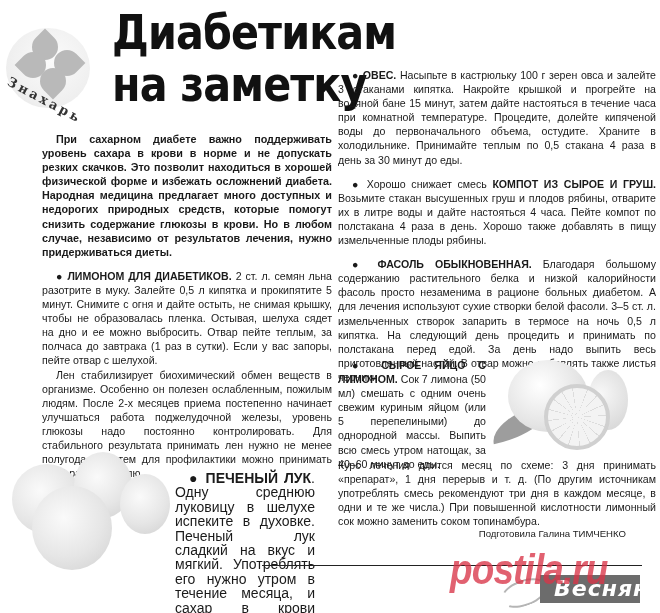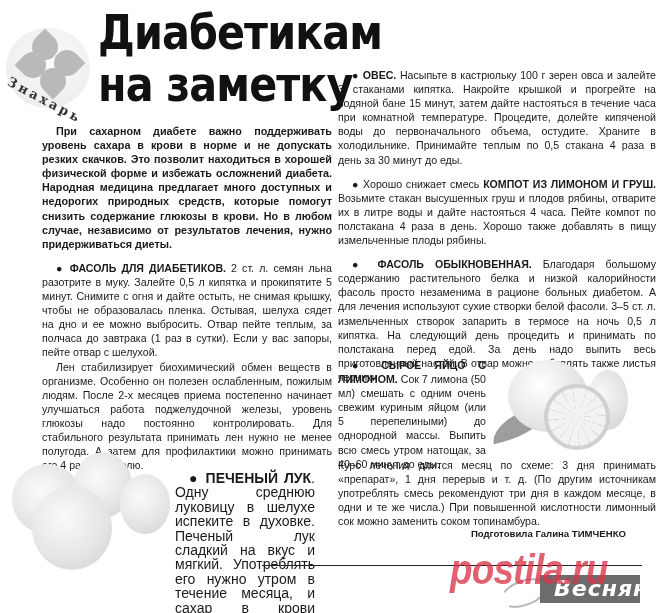--- a/index.html
+++ b/index.html
@@ -10,26 +10,26 @@
     .logo-disc { position: absolute; left: 0; top: 0; width: 84px; height: 80px; border-radius: 50%;
       background: radial-gradient(circle at 55% 40%, #fbfbfb 0%, #eeeeee 70%, #e2e2e2 100%); }
     .leaf { position: absolute; width: 26px; height: 26px; background: #b9b9b9; border-radius: 50% 50% 50% 0; }
     .leaf.l1 { left: 26px; top: 6px; transform: rotate(135deg); }
     .leaf.l2 { left: 48px; top: 22px; transform: rotate(225deg); }
     .leaf.l3 { left: 34px; top: 40px; transform: rotate(315deg); }
     .leaf.l4 { left: 14px; top: 24px; transform: rotate(45deg); }
     .logo-word { position: absolute; left: 6px; top: 46px; font-family: "DejaVu Serif", serif; font-size: 13px;
       font-weight: bold; color: #333; transform: rotate(28deg); letter-spacing: 3px; transform-origin: left top; }
 
-    .headline { position: absolute; left: 98px; top: 6px; font-family: "DejaVu Sans", sans-serif;
+    .headline { position: absolute; left: 112px; top: 6px; font-family: "DejaVu Sans", sans-serif;
       font-weight: bold; color: #111; letter-spacing: -1px; }
     .headline .line1 { display: block; font-size: 48px; line-height: 52px; transform: scaleX(0.86); transform-origin: left; }
     .headline .line2 { display: block; font-size: 48px; line-height: 52px; transform: scaleX(0.86); transform-origin: left; }
 
-    .col-left { position: absolute; left: 42px; top: 124px; width: 290px; }
+    .col-left { position: absolute; left: 42px; top: 132px; width: 290px; }
     .col-right { position: absolute; left: 338px; top: 68px; width: 318px; }
 
     p { font-size: 10.6px; line-height: 14.1px; text-align: justify; hyphens: manual; }
     p.lead { font-weight: bold; font-size: 10.8px; }
     p.ind { text-indent: 14px; }
     .gap { height: 10px; }
     .b { font-weight: bold; }
     .bullet { font-weight: bold; }
 
     .onion-img { position: absolute; left: 8px; top: 452px; width: 160px; height: 125px; }
@@ -41,21 +41,21 @@
     .lemon-img { position: absolute; left: 490px; top: 356px; width: 140px; height: 100px; }
     .lemon { position: absolute; border-radius: 50%; }
     .lemon.whole { left: 18px; top: 4px; width: 80px; height: 72px; background: radial-gradient(circle at 40% 35%, #ffffff 0%, #e4e4e4 60%, #c8c8c8 100%); }
     .lemon.half { left: 54px; top: 28px; width: 66px; height: 66px;
       background: repeating-conic-gradient(#f3f3f3 0deg 20deg, #dcdcdc 20deg 22deg), #eee;
       border: 4px solid #d0d0d0; }
     .lemon.quarter { left: 98px; top: 14px; width: 40px; height: 60px; background: radial-gradient(circle at 30% 40%, #f8f8f8, #d2d2d2); }
     .leaf-shape { position: absolute; left: 0px; top: 52px; width: 64px; height: 30px; background: #9d9d9d;
       border-radius: 100% 0 100% 0; transform: rotate(-12deg); }
     .course-text { position: absolute; left: 338px; top: 458px; width: 318px; }
-    .author { position: absolute; right: 34px; top: 528px; font-size: 9.6px; font-weight: bold; padding-left: 40px; }
+    .author { position: absolute; right: 34px; top: 528px; font-size: 9.6px; font-weight: normal; padding-left: 40px; }
 
     .rule { position: absolute; left: 262px; top: 565px; width: 380px; height: 1px; background: #222; }
     .pub-logo { position: absolute; left: 540px; top: 575px; width: 100px; height: 28px; background: #6c6c6c; }
     .pub-logo span { position: absolute; left: 14px; top: 1px; font-size: 22px; font-weight: bold; font-style: italic;
       color: #ffffff; font-family: "DejaVu Sans", sans-serif; letter-spacing: 1px; }
     .pub-swoosh { position: absolute; left: 500px; top: 580px; width: 48px; height: 26px; border-radius: 50%;
       border: 2px solid #b5b5b5; border-left-color: transparent; transform: rotate(-20deg); }
     .watermark { position: absolute; left: 450px; top: 546px; font-size: 42px; font-style: italic; font-weight: bold;
       color: rgba(216, 52, 72, 0.78); font-family: "Liberation Sans", sans-serif; letter-spacing: -1px;
       transform: scaleX(0.88); transform-origin: left; }
@@ -77,21 +77,21 @@
 <h1 class="headline">
   <span class="line1">Диабетикам</span>
   <span class="line2">на заметку</span>
 </h1>
 
 <div class="col-left">
   <p class="lead ind">При сахарном диабете важно поддерживать уровень сахара в крови в норме и не допускать резких скачков. Это позволит находиться в хорошей физической форме и избежать осложнений диабета. Народная медицина предлагает много доступных и недорогих природных средств, которые помогут снизить содержание глюкозы в крови. Но в любом случае, независимо от результатов лечения, нужно придерживаться диеты.</p>
   <div class="gap"></div>
   <p class="ind">
     <span class="bullet">●</span>
-    <span class="b">ФАСОЛЬ ДЛЯ ДИАБЕТИКОВ.</span><span> 2 ст. л. семян льна разотрите в муку. Залейте 0,5 л кипятка и прокипятите 5 минут. Снимите с огня и дайте остыть, не снимая крышку, чтобы не образовалась пленка. Остывая, шелуха сядет на дно и ее можно выбросить. Отвар пейте теплым, за полчаса до завтрака (1 раз в сутки). Если у вас запоры, пейте отвар с шелухой.</span>
+    <span class="b">ЛИМОНОМ ДЛЯ ДИАБЕТИКОВ.</span><span> 2 ст. л. семян льна разотрите в муку. Залейте 0,5 л кипятка и прокипятите 5 минут. Снимите с огня и дайте остыть, не снимая крышку, чтобы не образовалась пленка. Остывая, шелуха сядет на дно и ее можно выбросить. Отвар пейте теплым, за полчаса до завтрака (1 раз в сутки). Если у вас запоры, пейте отвар с шелухой.</span>
   </p>
   <p class="ind">Лен стабилизирует биохимический обмен веществ в организме. Особенно он полезен ослабленным, пожилым людям. После 2-х месяцев приема постепенно начинает улучшаться работа поджелудочной железы, уровень глюкозы надо постоянно контролировать. Для стабильного результата принимать лен нужно не менее полугода. А затем для профилактики можно принимать его 4 раза в неделю.</p>
 </div>
 
 <div class="onion-img">
   <div class="onion" style="left:4px; top:12px; width:70px; height:70px;"></div>
   <div class="onion" style="left:66px; top:0px; width:58px; height:66px;"></div>
   <div class="onion" style="left:24px; top:34px; width:80px; height:84px;"></div>
   <div class="onion" style="left:112px; top:22px; width:50px; height:60px;"></div>
 </div>
@@ -103,21 +103,21 @@
   </p>
 </div>
 
 <div class="col-right">
   <p class="ind">
     <span class="bullet">●</span>
     <span class="b">ОВЕС.</span><span> Насыпьте в кастрюльку 100 г зерен овса и залейте 3 стаканами кипятка. Накройте крышкой и прогрейте на водяной бане 15 минут, затем дайте настояться в течение часа при комнатной температуре. Процедите, долейте кипяченой воды до первоначального объема, остудите. Храните в холодильнике. Принимайте теплым по 0,5 стакана 4 раза в день за 30 минут до еды.</span>
   </p>
   <div class="gap"></div>
   <p class="ind">
-    <span class="bullet">●</span><span> Хорошо снижает смесь </span><span class="b">КОМПОТ ИЗ ЛИМОНОМ И ГРУШ.</span><span> Возьмите стакан высушенных груш и плодов рябины, отварите их в литре воды и дайте настояться 4 часа. Пейте компот по полстакана 4 раза в день. Хорошо также добавлять в пищу измельченные плоды рябины.</span>
+    <span class="bullet">●</span><span> Хорошо снижает смесь </span><span class="b">КОМПОТ ИЗ СЫРОЕ И ГРУШ.</span><span> Возьмите стакан высушенных груш и плодов рябины, отварите их в литре воды и дайте настояться 4 часа. Пейте компот по полстакана 4 раза в день. Хорошо также добавлять в пищу измельченные плоды рябины.</span>
   </p>
   <div class="gap"></div>
   <p class="ind">
     <span class="bullet">●</span>
     <span class="b">ФАСОЛЬ ОБЫКНОВЕННАЯ.</span><span> Благодаря большому содержанию растительного белка и низкой калорийности фасоль просто незаменима в рационе больных диабетом. А для лечения используют сухие створки белой фасоли. 3–5 ст. л. измельченных створок запарить в термосе на ночь 0,5 л кипятка. На следующий день процедить и принимать по полстакана перед едой. За день надо выпить весь приготовленный настой. В отвар можно добавлять также листья черники.</span>
   </p>
 </div>
 
 <div class="egg-text">
   <p class="ind">

